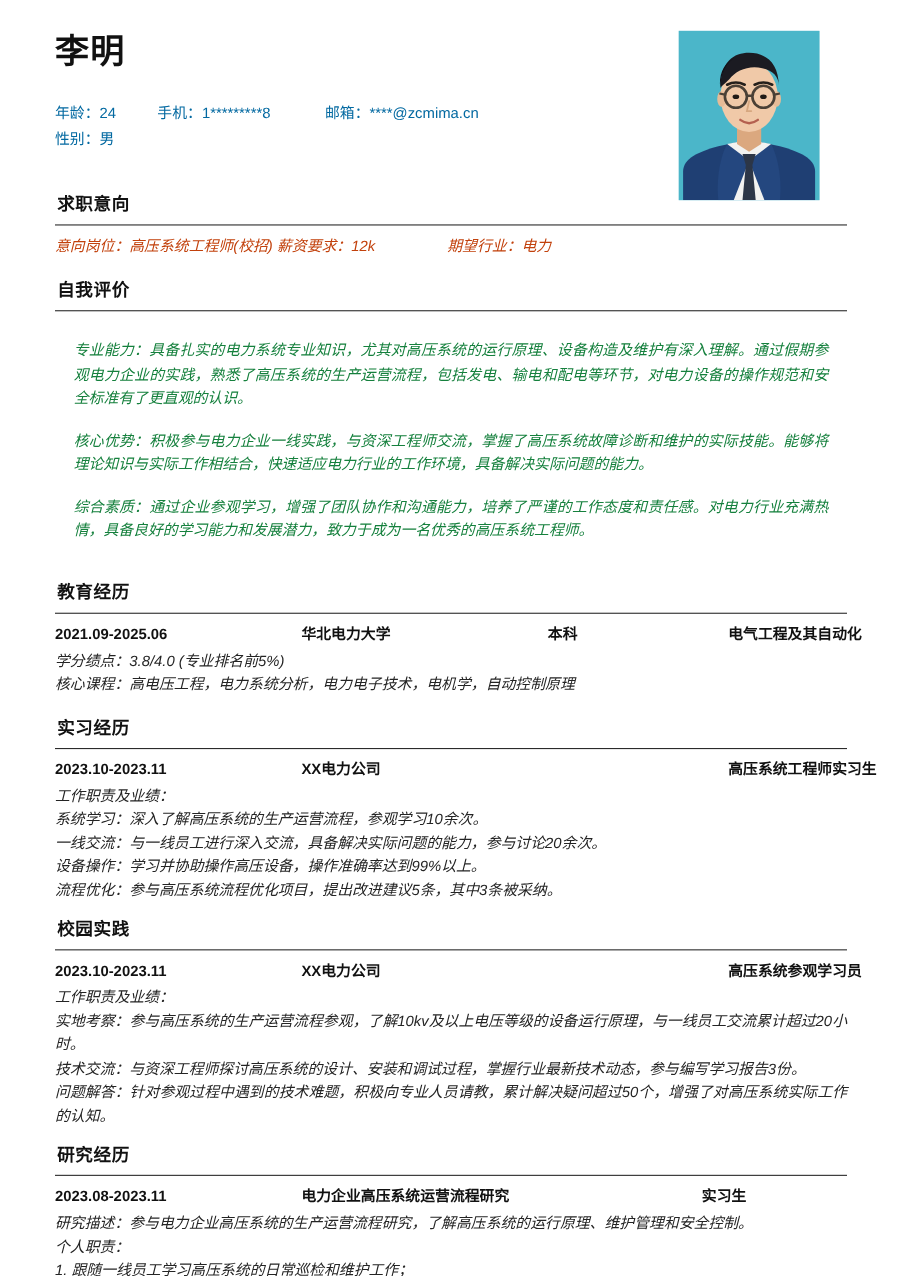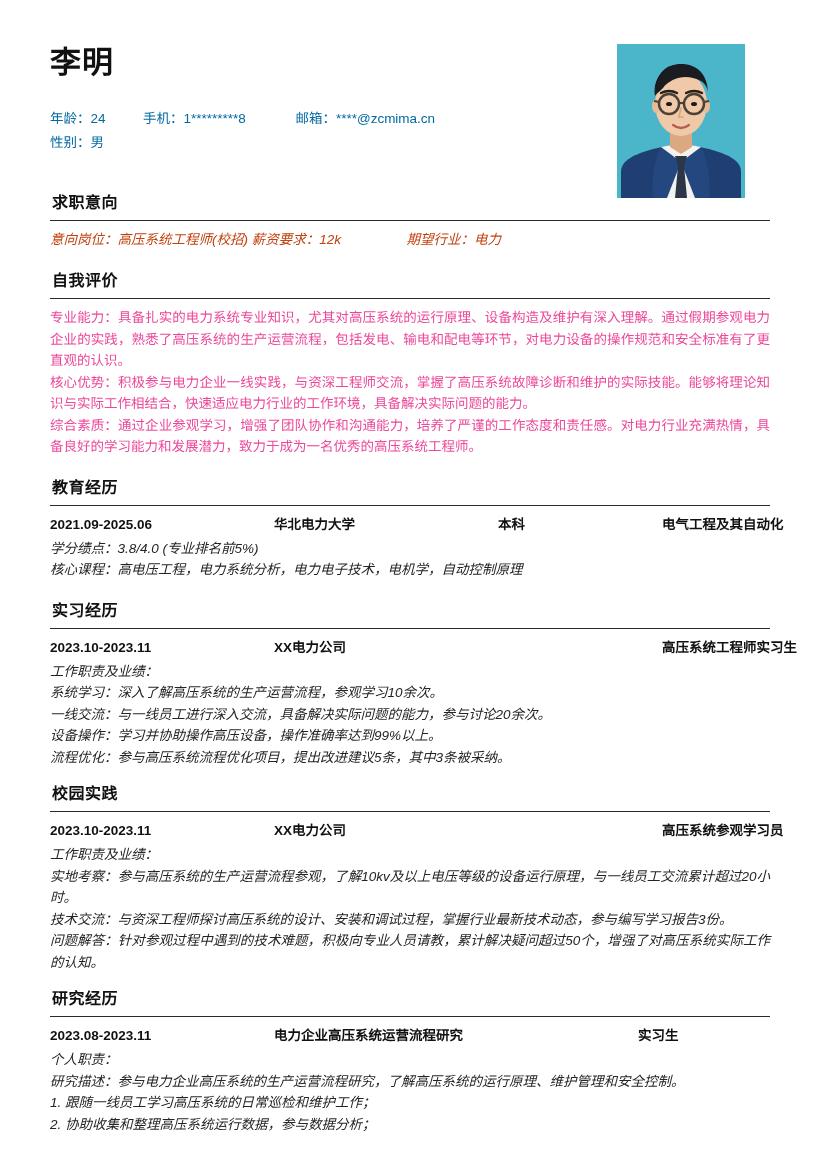--- a/index.html
+++ b/index.html
@@ -15,21 +15,21 @@
     overflow: hidden;
     font-family: "Liberation Sans", "DejaVu Sans", sans-serif;
     color: #1f1f1f;
     -webkit-font-smoothing: antialiased;
   }
 
   .page {
     position: relative;
     width: 820px;
     height: 904px;
-    padding: 16px 50px;
+    padding: 0 50px;
   }
 
   
   .header {
     position: relative;
     height: 175px;
     padding-top: 28px;
   }
   .name {
     font-size: 31px;
@@ -75,24 +75,25 @@
     border-bottom: 1.6px solid #2b2b2b;
     line-height: 1.25;
   }
   .section-body {
     padding-top: 8px;
   }
 
   .body-line {
     font-size: 13.5px;
     line-height: 21.5px;
-    color: #ec4899;
+    color: #15803d;
     text-align: justify;
-    margin: 0;
+    margin: 17px;
     word-break: break-all;
+    font-style: italic;
   }
 
   
   .intent-row {
     font-size: 13.5px;
     line-height: 22px;
     color: #c2410c;
     white-space: nowrap;
     font-style: italic;
   }
@@ -272,20 +273,20 @@
   <div class="sp-14"></div>
 
   <div class="section">
     <div class="section-head">研究经历</div>
     <div class="section-body">
       <div class="exp-row">
         <span class="col-date">2023.08-2023.11</span>
         <span class="col-org" style="width:340px;flex:0 0 340px;">电力企业高压系统运营流程研究</span>
         <span class="col-right">实习生</span>
       </div>
+      <div class="sub-line">研究描述：参与电力企业高压系统的生产运营流程研究，了解高压系统的运行原理、维护管理和安全控制。</div>
       <div class="sub-line">个人职责：</div>
-      <div class="sub-line">研究描述：参与电力企业高压系统的生产运营流程研究，了解高压系统的运行原理、维护管理和安全控制。</div>
       <div class="sub-line">1. 跟随一线员工学习高压系统的日常巡检和维护工作；</div>
       <div class="sub-line">2. 协助收集和整理高压系统运行数据，参与数据分析；</div>
     </div>
   </div>
 
 </div>
 
 </body></html>

